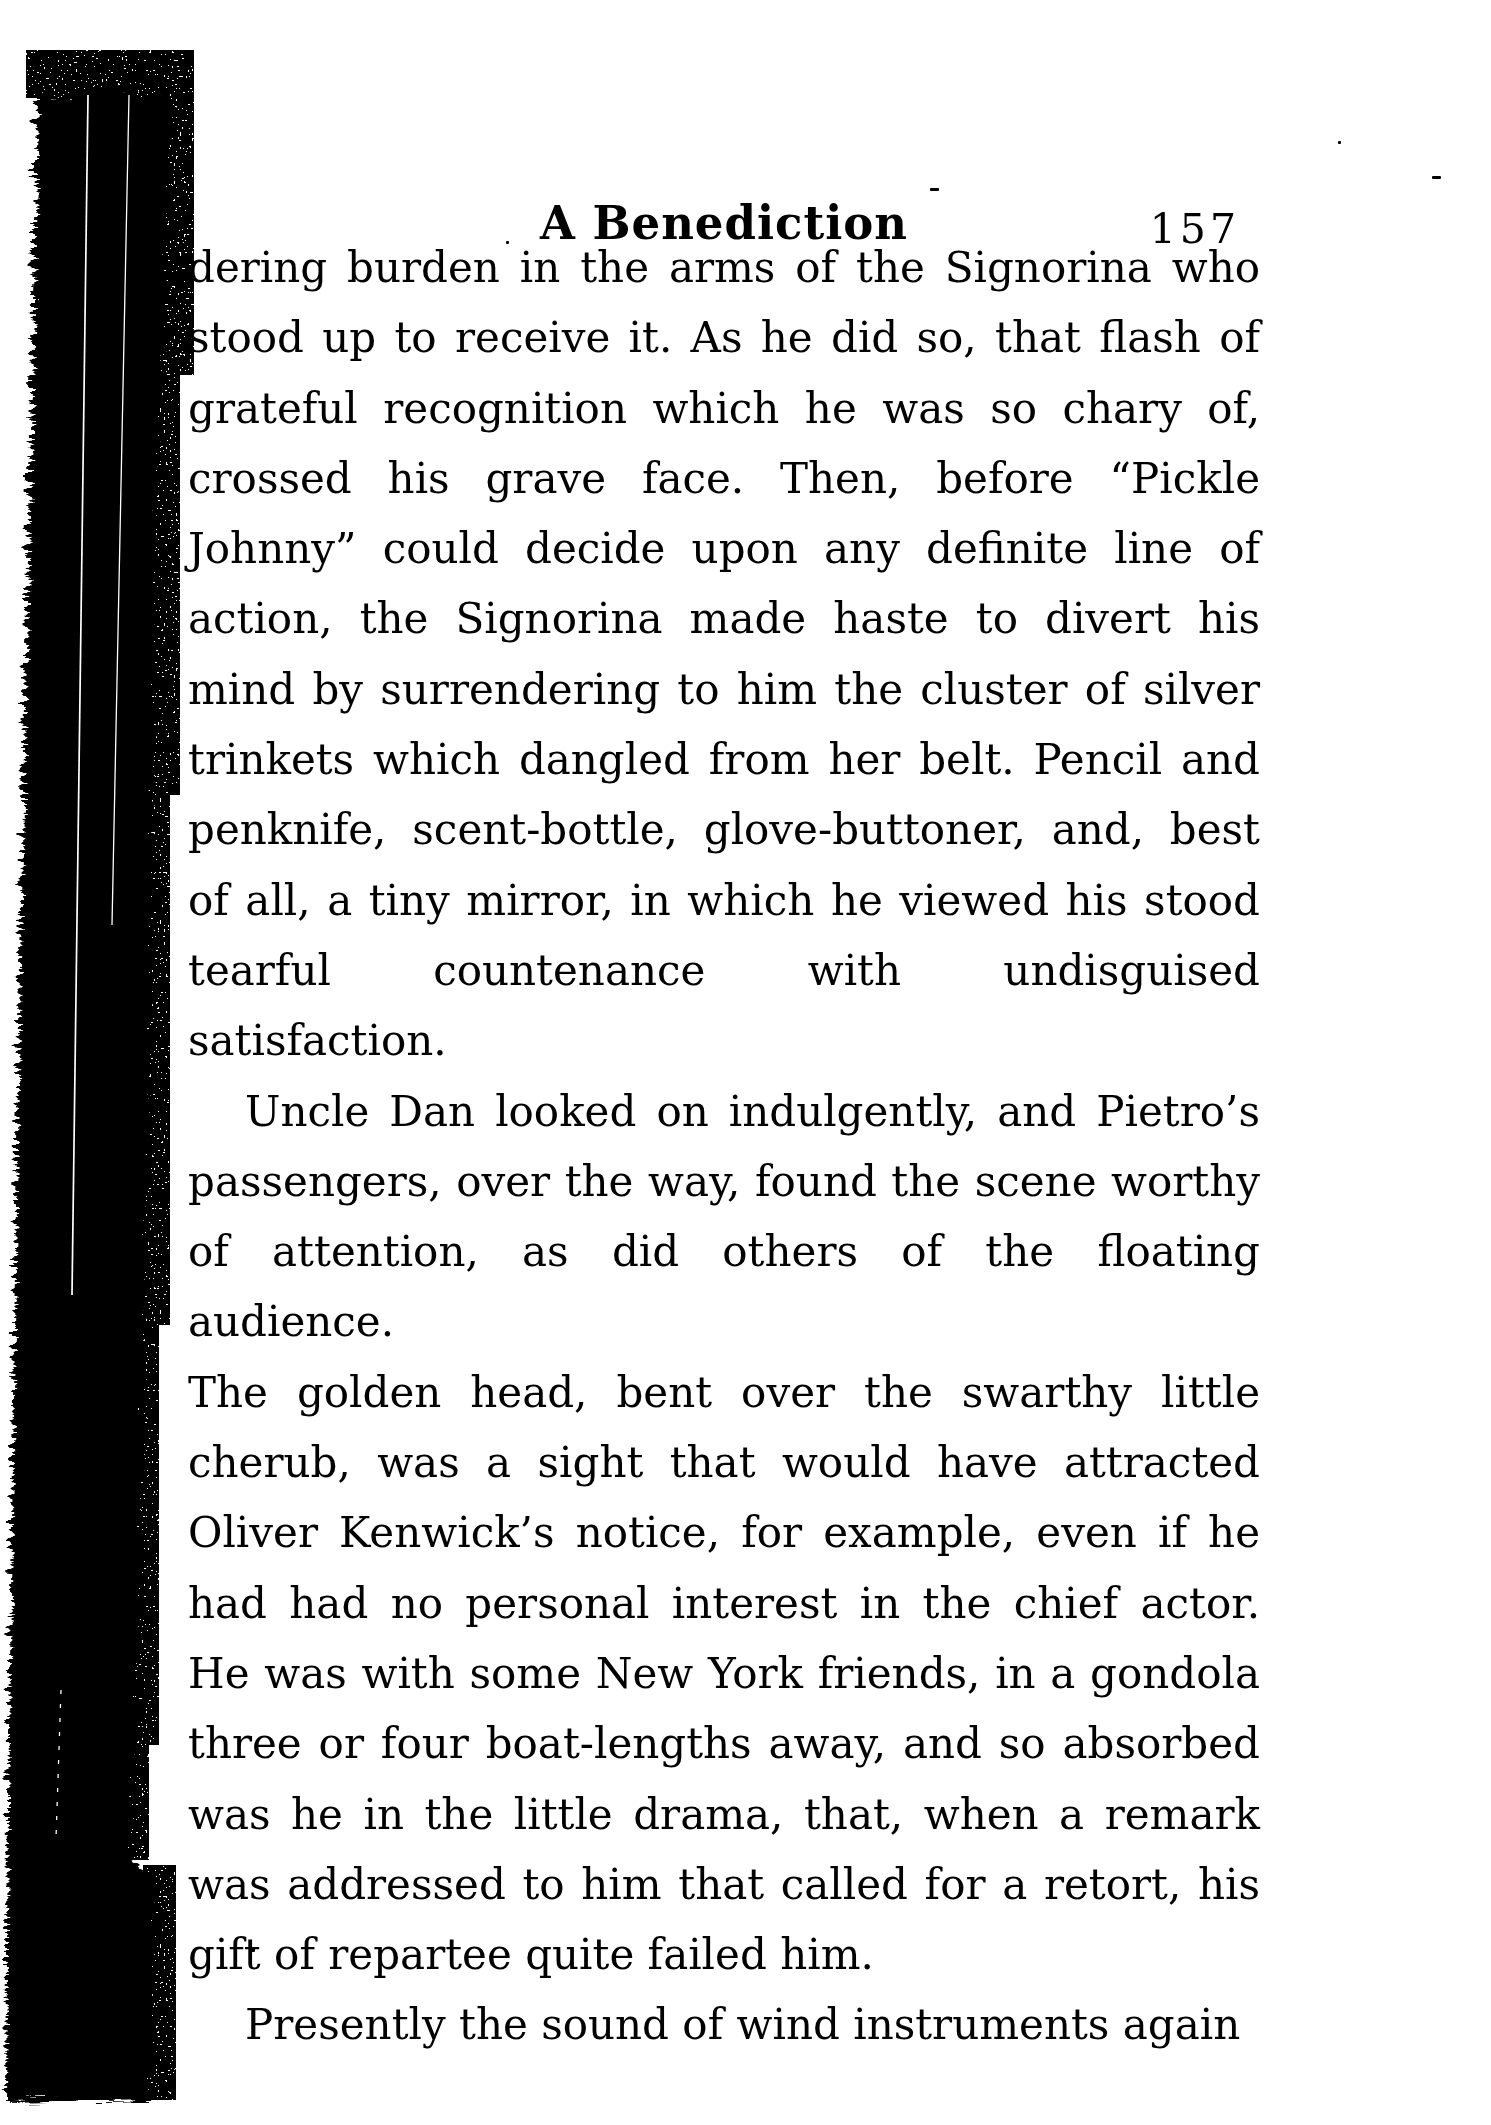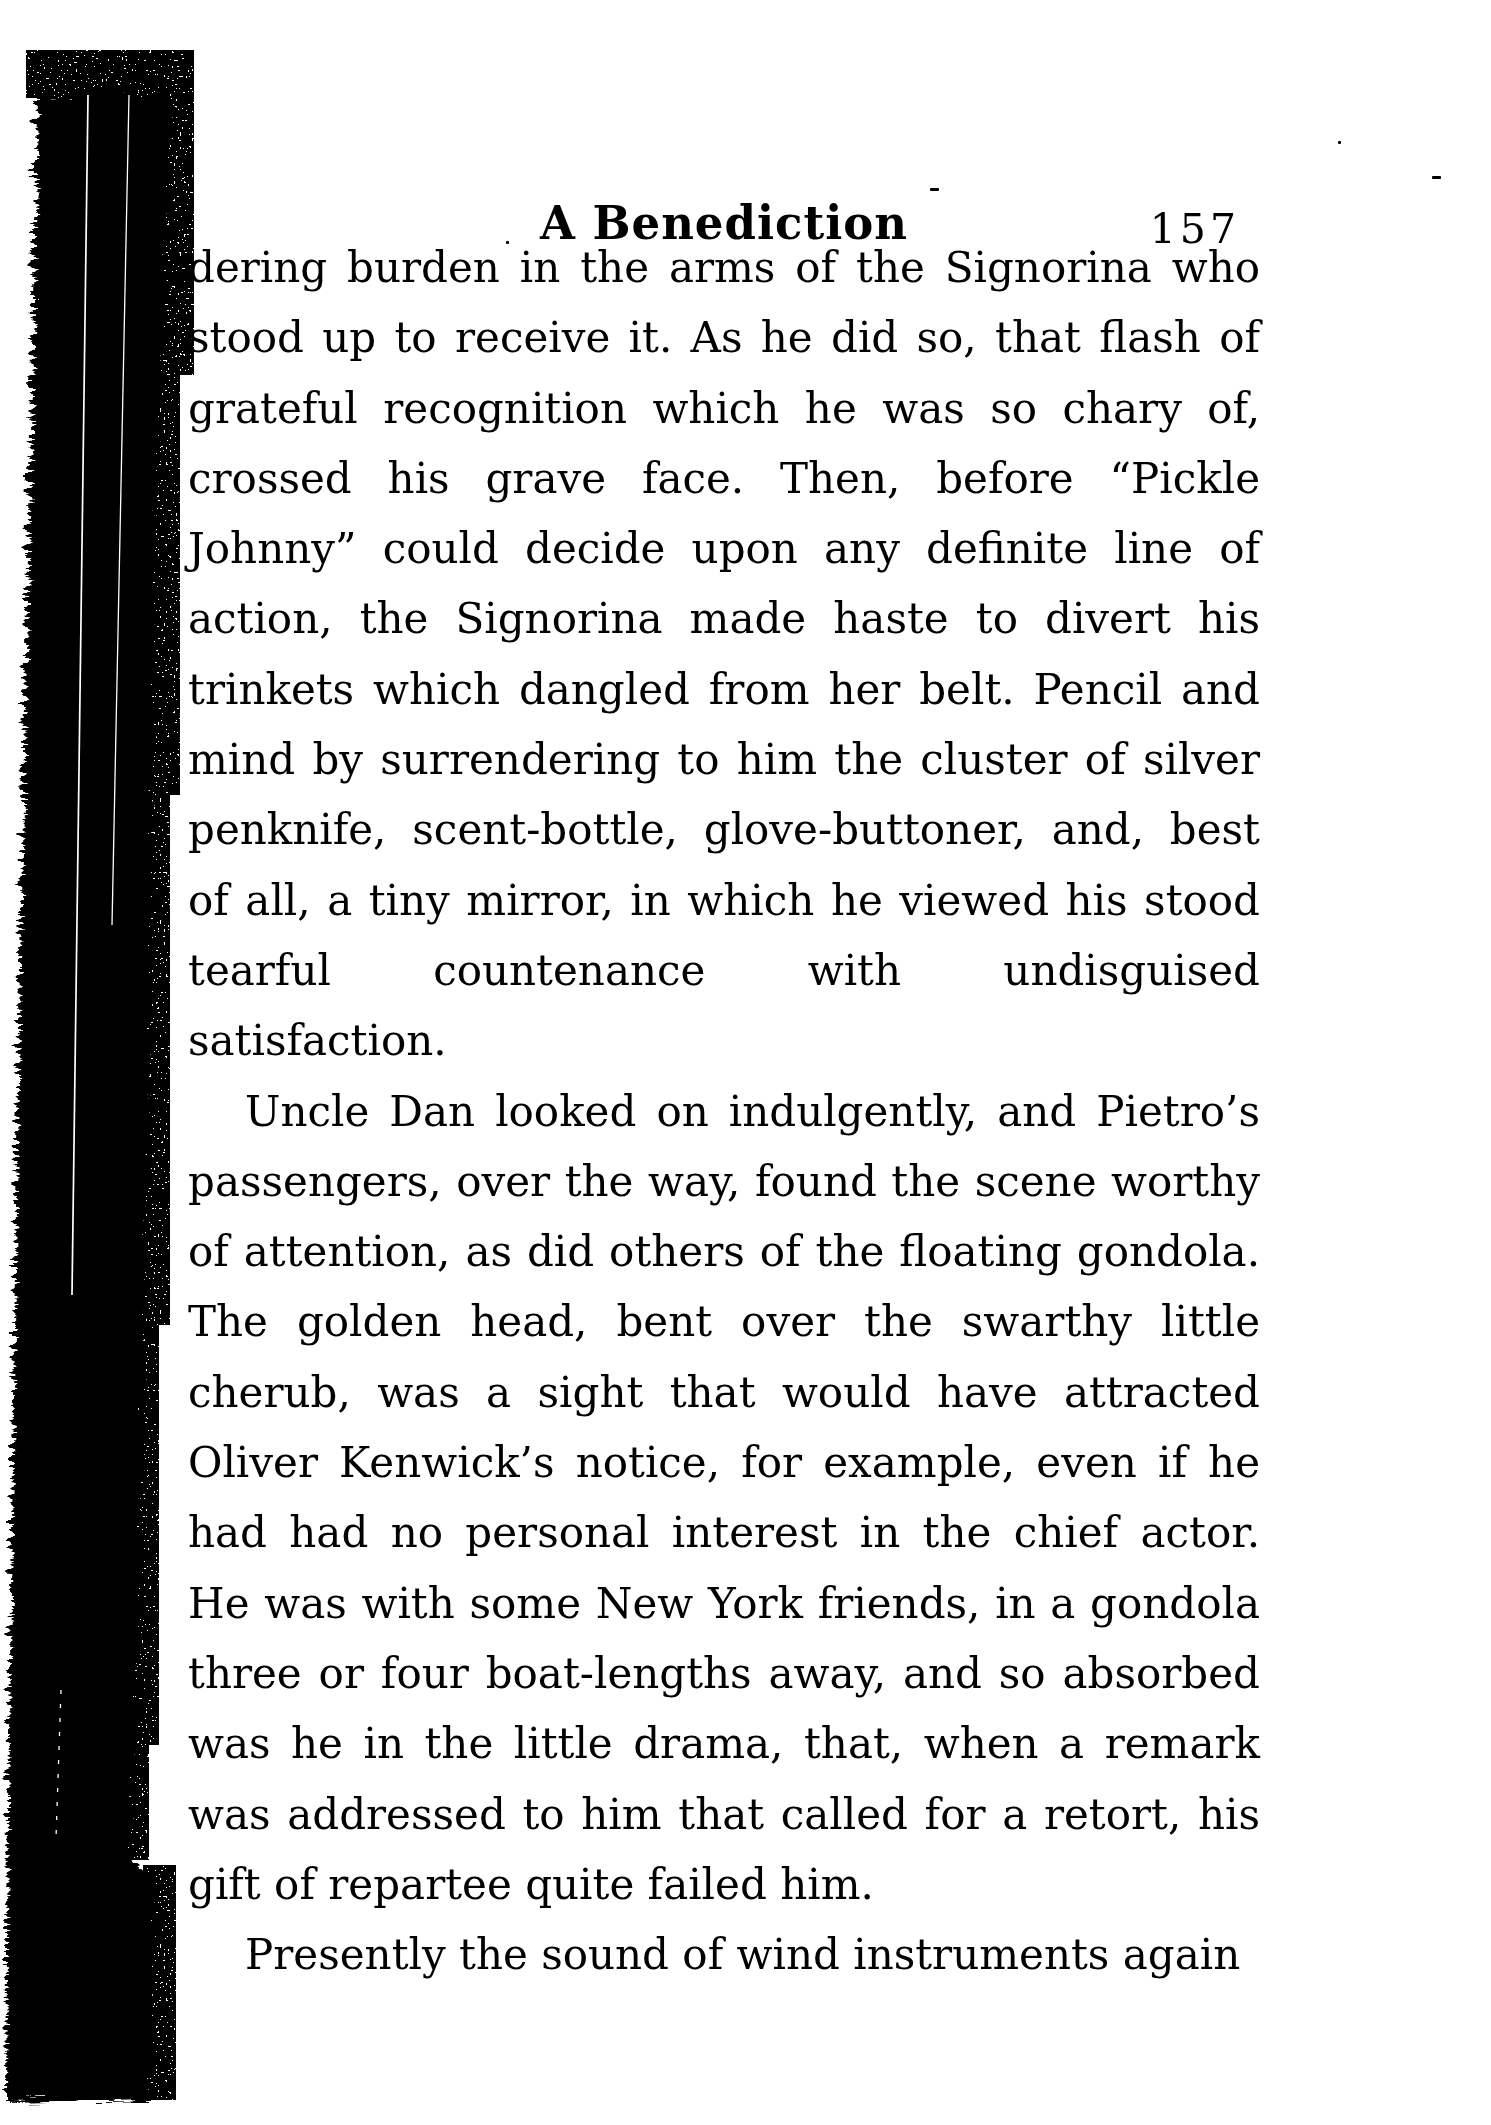--- a/index.html
+++ b/index.html
@@ -87,30 +87,30 @@
   </div>
 
   <div class="body-text">
       <div class="paragraph">
         <div class="line">dering burden in the arms of the Signorina who</div>
         <div class="line">stood up to receive it.  As he did so, that flash of</div>
         <div class="line">grateful recognition which he was so chary of,</div>
         <div class="line">crossed his grave face.  Then, before “Pickle</div>
         <div class="line">Johnny” could decide upon any definite line of</div>
         <div class="line">action, the Signorina made haste to divert his</div>
+        <div class="line">mind by surrendering to him the cluster of silver</div>
         <div class="line">trinkets which dangled from her belt.  Pencil and</div>
-        <div class="line">mind by surrendering to him the cluster of silver</div>
         <div class="line">penknife, scent-bottle, glove-buttoner, and, best</div>
         <div class="line">of all, a tiny mirror, in which he viewed his stood</div>
         <div class="line para-last">tearful countenance with undisguised satisfaction.</div>
       </div>
       <div class="paragraph">
         <div class="line indent">Uncle Dan looked on indulgently, and Pietro’s</div>
         <div class="line">passengers, over the way, found the scene worthy</div>
-        <div class="line">of attention, as did others of the floating gondola.</div>
+        <div class="line">of attention, as did others of the floating audience.</div>
         <div class="line">The golden head, bent over the swarthy little</div>
         <div class="line">cherub, was a sight that would have attracted</div>
         <div class="line">Oliver Kenwick’s notice, for example, even if he</div>
         <div class="line">had had no personal interest in the chief actor.</div>
         <div class="line">He was with some New York friends, in a gondola</div>
         <div class="line">three or four boat-lengths away, and so absorbed</div>
         <div class="line">was he in the little drama, that, when a remark</div>
         <div class="line">was addressed to him that called for a retort, his</div>
         <div class="line para-last">gift of repartee quite failed him.</div>
       </div>

